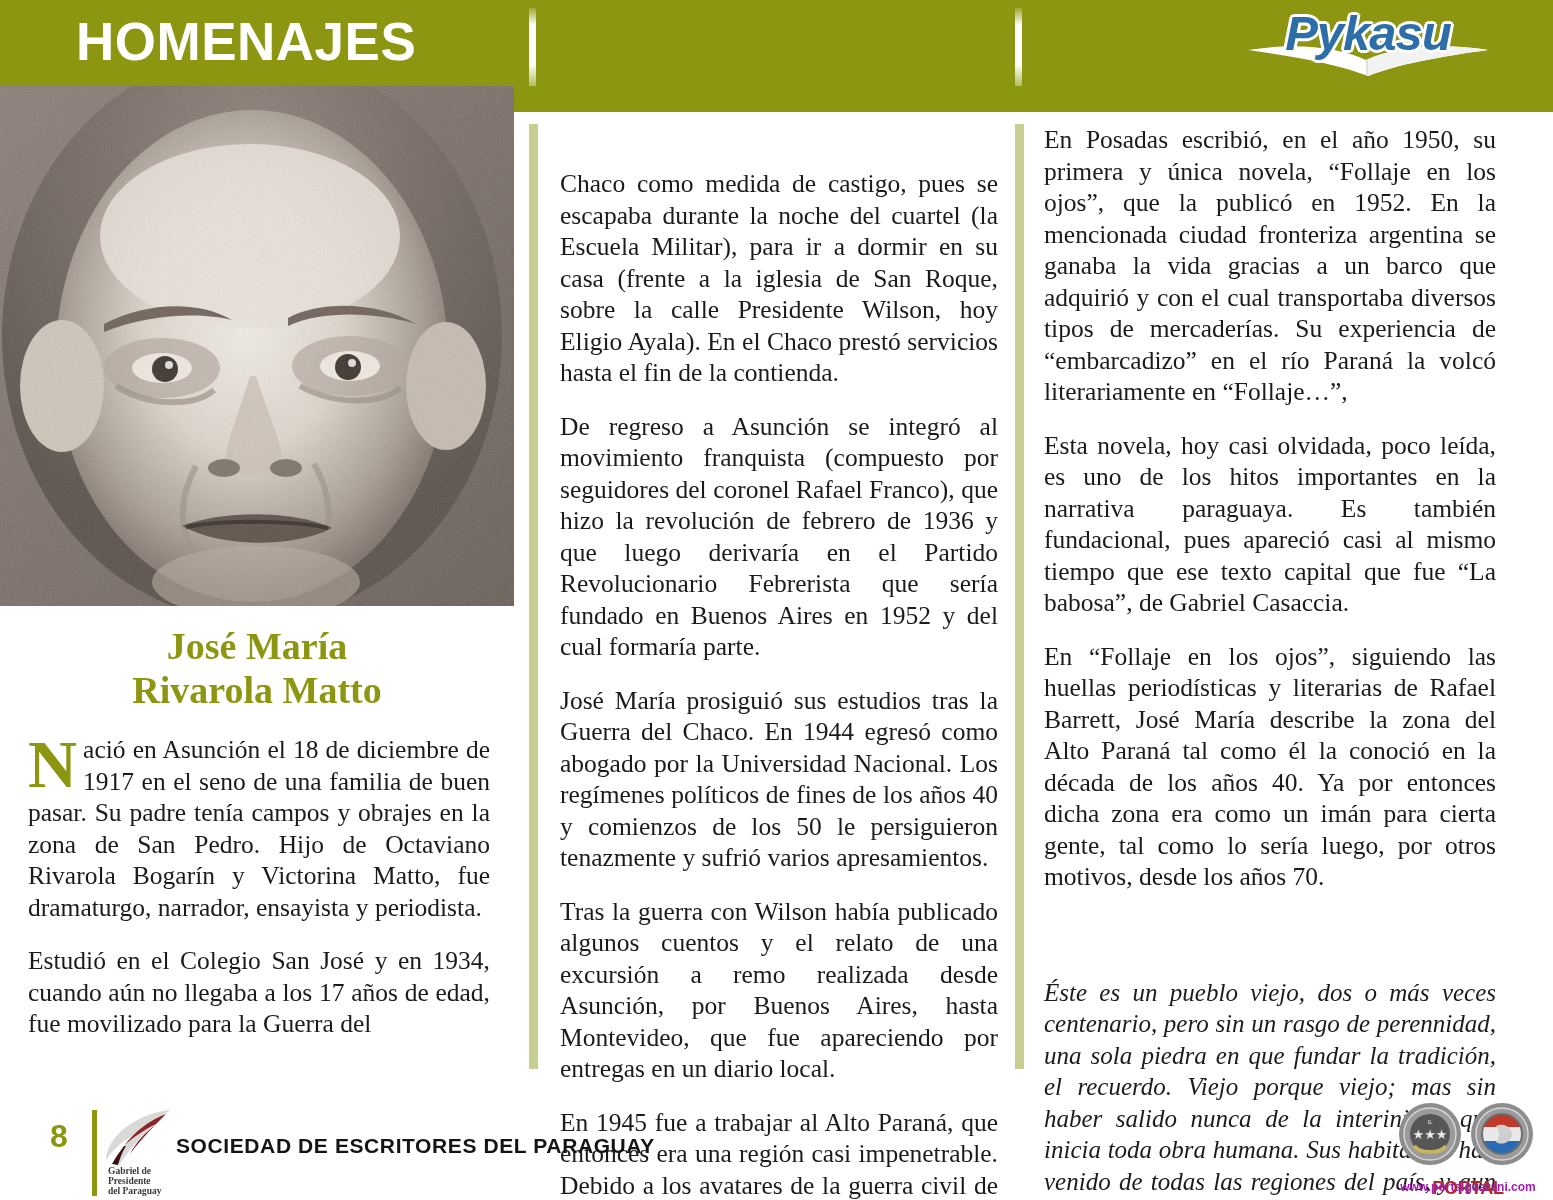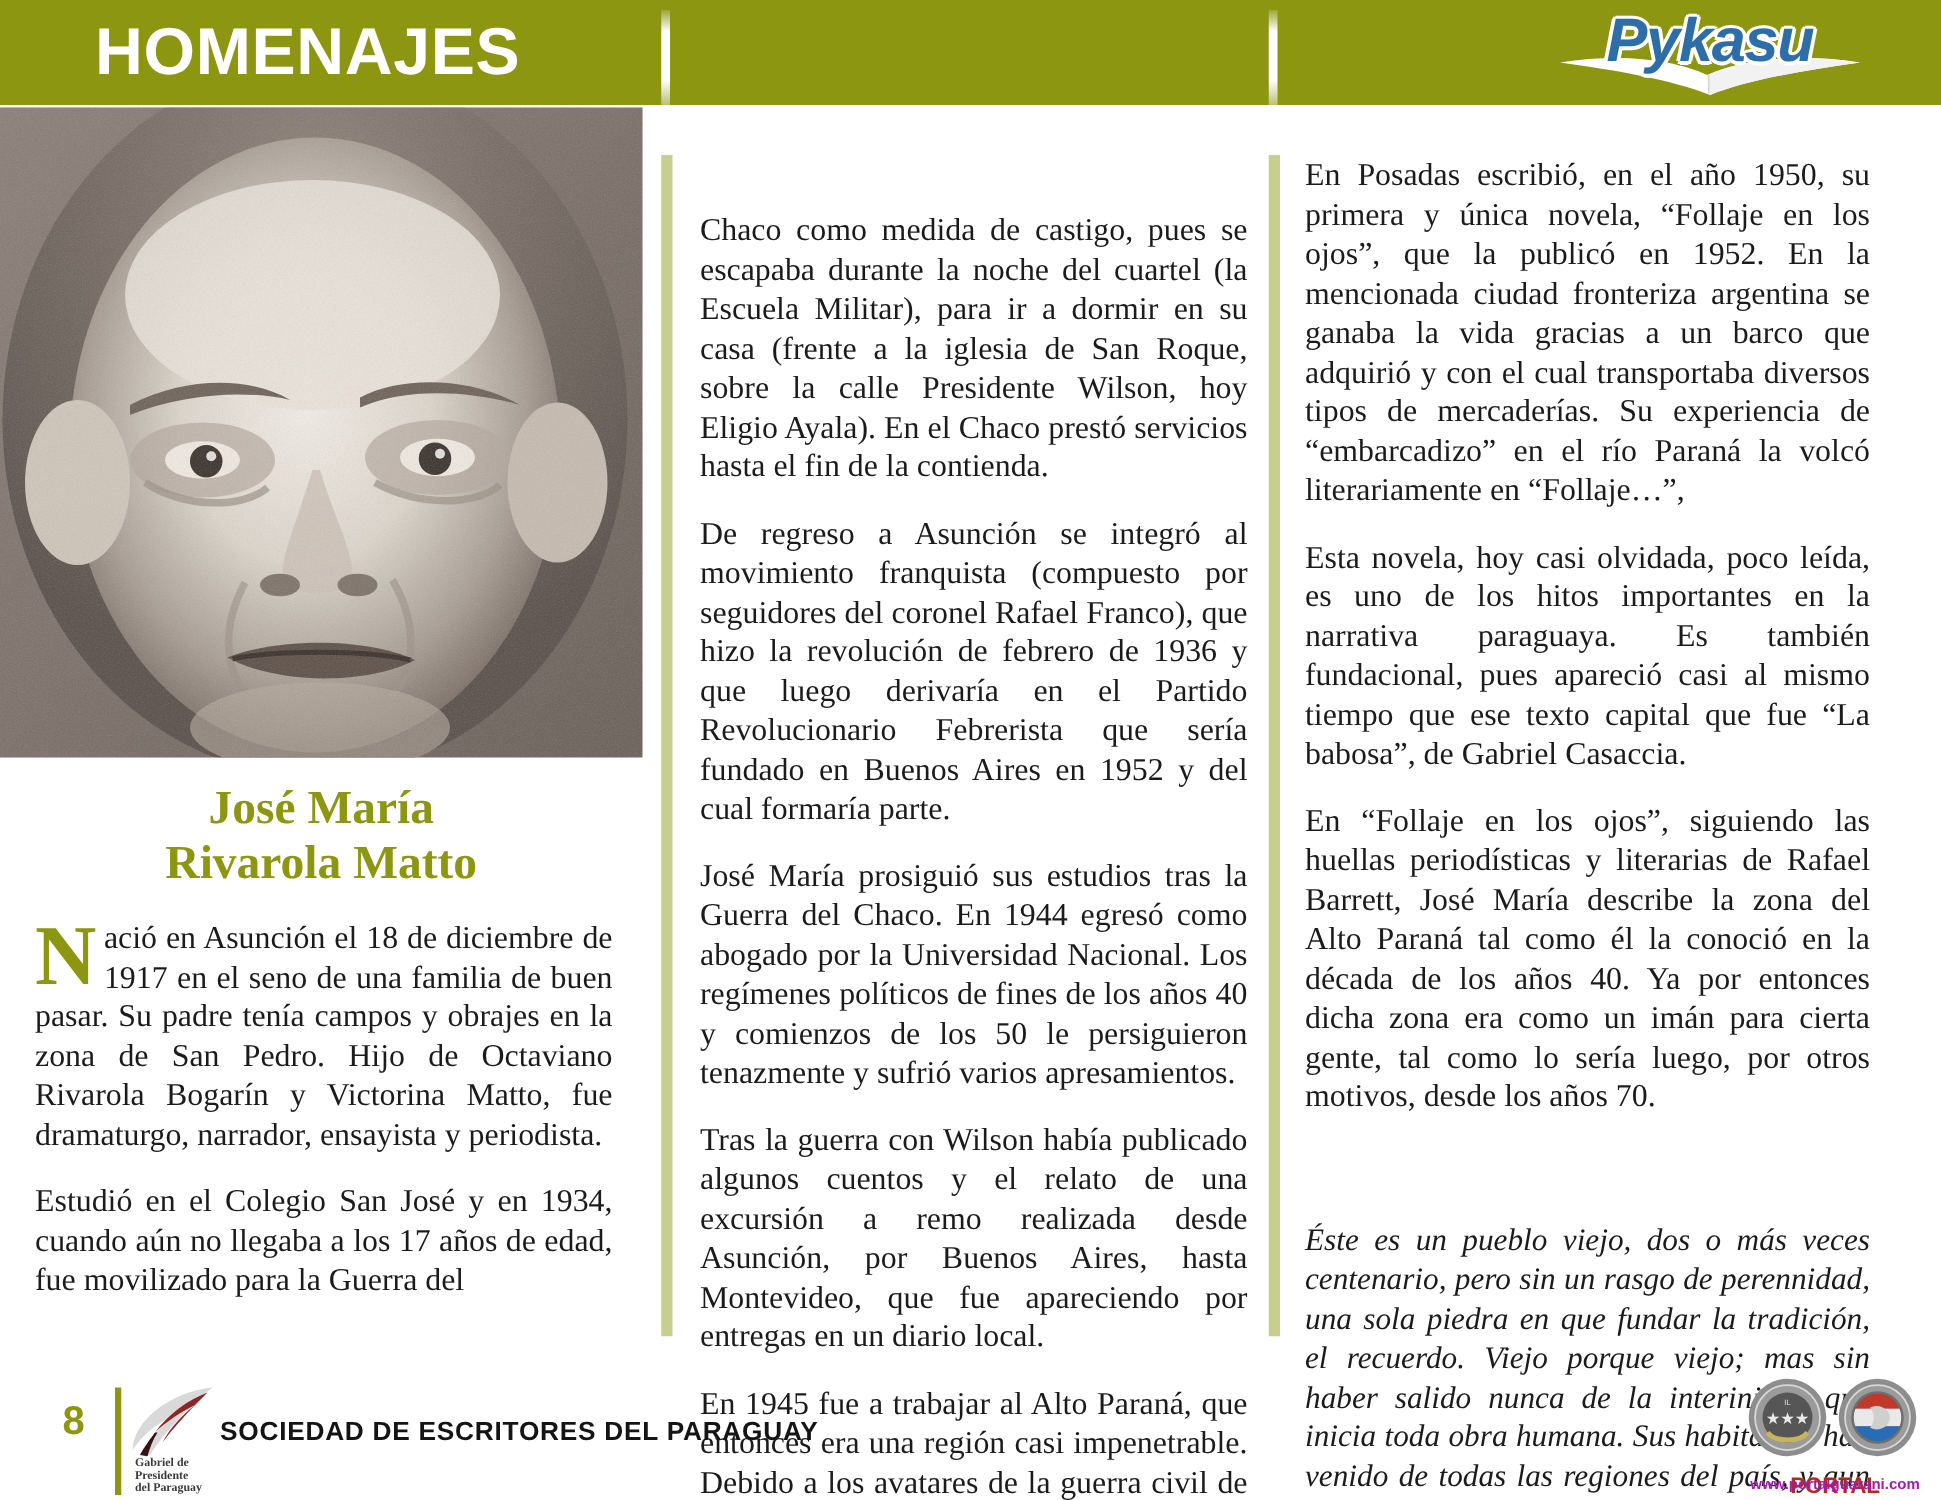--- a/index.html
+++ b/index.html
@@ -19,21 +19,21 @@
     width: 1553px;
     height: 1200px;
     background: #ffffff;
   }
 
   
   .header-bar {
     position: absolute;
     left: 0; top: 0;
     width: 1553px;
-    height: 84px;
+    height: 112px;
     background: #8d9610;
   }
   .header-title {
     position: absolute;
     left: 76px;
     top: 6px;
     font-family: "Liberation Sans", sans-serif;
     font-weight: bold;
     font-size: 53px;
     letter-spacing: 0.5px;

